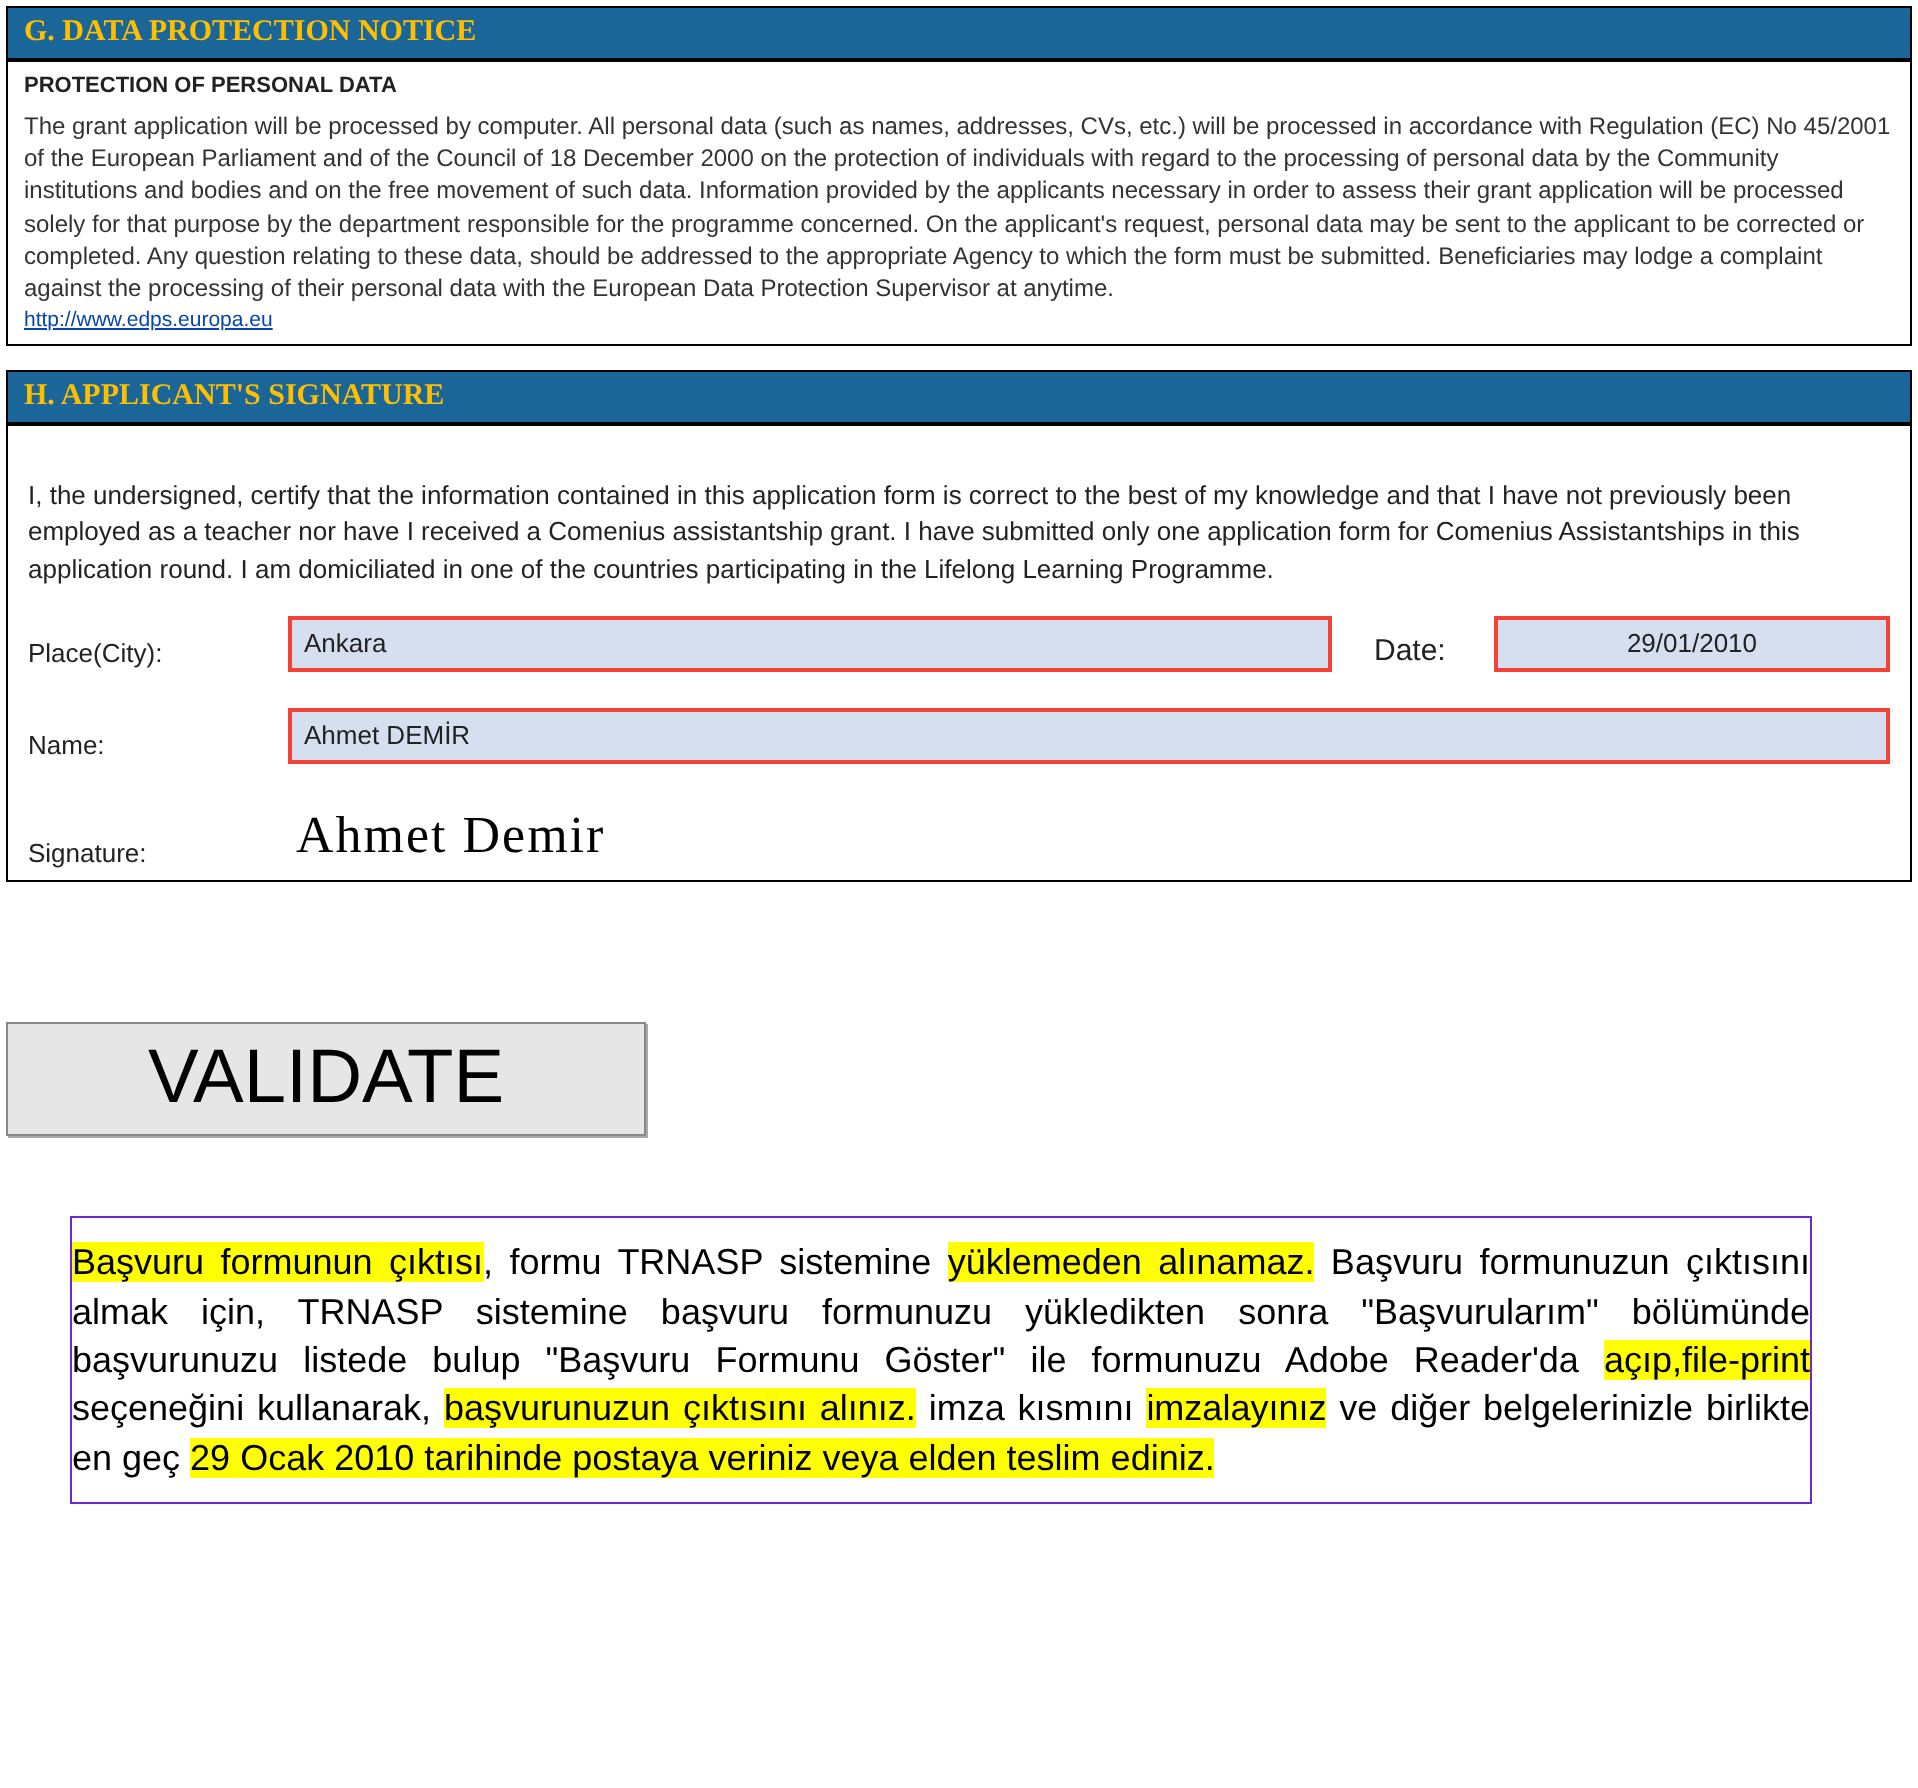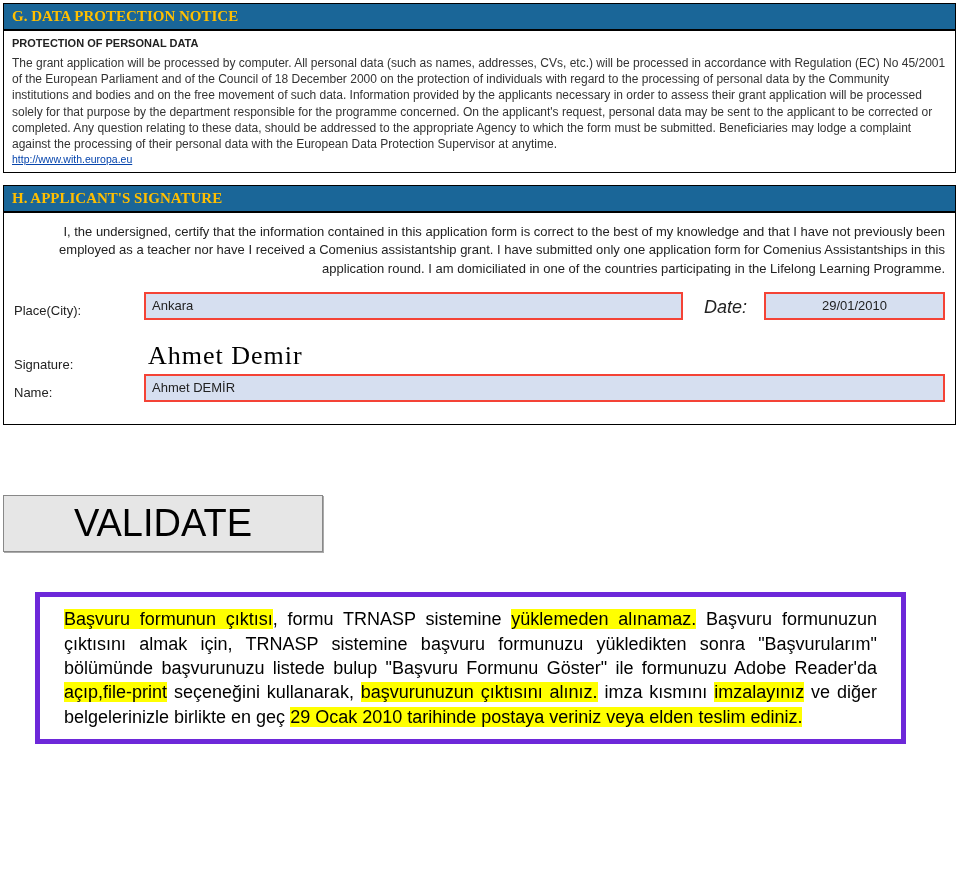--- a/index.html
+++ b/index.html
@@ -42,54 +42,52 @@
     font-size: 10.5px;
   }
   .signature-box {
     border: 1px solid #000;
     padding: 10px 10px 4px 10px;
     font-size: 13px;
     line-height: 1.4;
     color: #222;
   }
   .signature-box p {
-    margin: 0 0 14px 0;
-    text-align: right;
+    margin: 16px 0 14px 0;
   }
   .form-row {
     display: flex;
     align-items: flex-end;
     margin-bottom: 18px;
   }
   .form-label {
     width: 130px;
     font-size: 13px;
     color: #222;
   }
   .form-label-date {
     width: 60px;
-    font-size: 18px;
+    font-size: 15px;
     color: #222;
     padding-left: 10px;
-    font-style: italic;
   }
   .input-highlight {
     border: 2px solid #f44336;
     background: #d6dff0;
     padding: 3px 6px;
     font-size: 13px;
     color: #222;
     box-sizing: border-box;
   }
   .input-city {
     flex: 1;
     margin-right: 11px;
   }
   .input-date {
-    width: 181px;
+    width: 198px;
     text-align: center;
   }
   .input-name {
     flex: 1;
   }
   .signature-img {
     font-family: 'Brush Script MT', cursive;
     font-size: 26px;
     letter-spacing: 1px;
     color: #000;
@@ -105,63 +103,63 @@
     padding: 6px 70px;
     font-size: 38px;
     font-family: Arial, sans-serif;
     color: #000;
     box-shadow: 1px 1px 0 #aaa;
   }
   .instruction-wrap {
     margin: 0 50px 0 32px;
   }
   .instruction-box {
-    border: 5px solid #6d28d9;
-    padding: 10px 24px;
+    border: 1px solid #6d28d9;
+    padding: 10px 0;
     font-family: Arial, sans-serif;
     font-size: 18px;
     line-height: 1.35;
     color: #000;
     text-align: justify;
   }
   .hl {
     background: #ffff00;
   }
 </style>
 </head>
 <body>
 
 <div class="section-header">G. DATA PROTECTION NOTICE</div>
 
 <div class="bordered-box">
   <div class="protection-title">PROTECTION OF PERSONAL DATA</div>
   <div class="protection-body">The grant application will be processed by computer. All personal data (such as names, addresses, CVs, etc.) will be processed in accordance with Regulation (EC) No 45/2001 of the European Parliament and of the Council of 18 December 2000 on the protection of individuals with regard to the processing of personal data by the Community institutions and bodies and on the free movement of such data. Information provided by the applicants necessary in order to assess their grant application will be processed solely for that purpose by the department responsible for the programme concerned. On the applicant's request, personal data may be sent to the applicant to be corrected or completed. Any question relating to these data, should be addressed to the appropriate Agency to which the form must be submitted. Beneficiaries may lodge a complaint against the processing of their personal data with the European Data Protection Supervisor at anytime.</div>
-  <div><a href="#" class="link">http://www.with.europa.eu</a></div>
+  <div><a href="#" class="link">http://www.edps.europa.eu</a></div>
 </div>
 
 <div class="section-header">H. APPLICANT'S SIGNATURE</div>
 
 <div class="signature-box">
   <p>I, the undersigned, certify that the information contained in this application form is correct to the best of my knowledge and that I have not previously been employed as a teacher nor have I received a Comenius assistantship grant. I have submitted only one application form for Comenius Assistantships in this application round. I am domiciliated in one of the countries participating in the Lifelong Learning Programme.</p>
 
   <div class="form-row">
     <div class="form-label">Place(City):</div>
     <div class="input-highlight input-city">Ankara</div>
     <div class="form-label-date">Date:</div>
     <div class="input-highlight input-date">29/01/2010</div>
   </div>
 
+  <div class="form-row">
+    <div class="form-label">Name:</div>
+    <div class="input-highlight input-name">Ahmet DEMİR</div>
+  </div>
+
   <div class="form-row" style="margin-bottom:0;">
     <div class="form-label">Signature:</div>
     <div class="signature-img">Ahmet Demir</div>
-  </div>
-
-  <div class="form-row">
-    <div class="form-label">Name:</div>
-    <div class="input-highlight input-name">Ahmet DEMİR</div>
   </div>
 </div>
 
 <div class="validate-wrap">
   <div class="validate-btn">VALIDATE</div>
 </div>
 
 <div class="instruction-wrap">
   <div class="instruction-box">
     <span class="hl">Başvuru formunun çıktısı</span><span>, formu TRNASP sistemine </span><span class="hl">yüklemeden alınamaz.</span><span> Başvuru formunuzun çıktısını almak için, TRNASP sistemine başvuru formunuzu yükledikten sonra "Başvurularım" bölümünde başvurunuzu listede bulup "Başvuru Formunu Göster" ile formunuzu Adobe Reader'da </span><span class="hl">açıp,file-print</span><span> seçeneğini kullanarak, </span><span class="hl">başvurunuzun çıktısını alınız.</span><span> imza kısmını </span><span class="hl">imzalayınız</span><span> ve diğer belgelerinizle birlikte en geç </span><span class="hl">29 Ocak 2010 tarihinde postaya veriniz veya elden teslim ediniz.</span>

